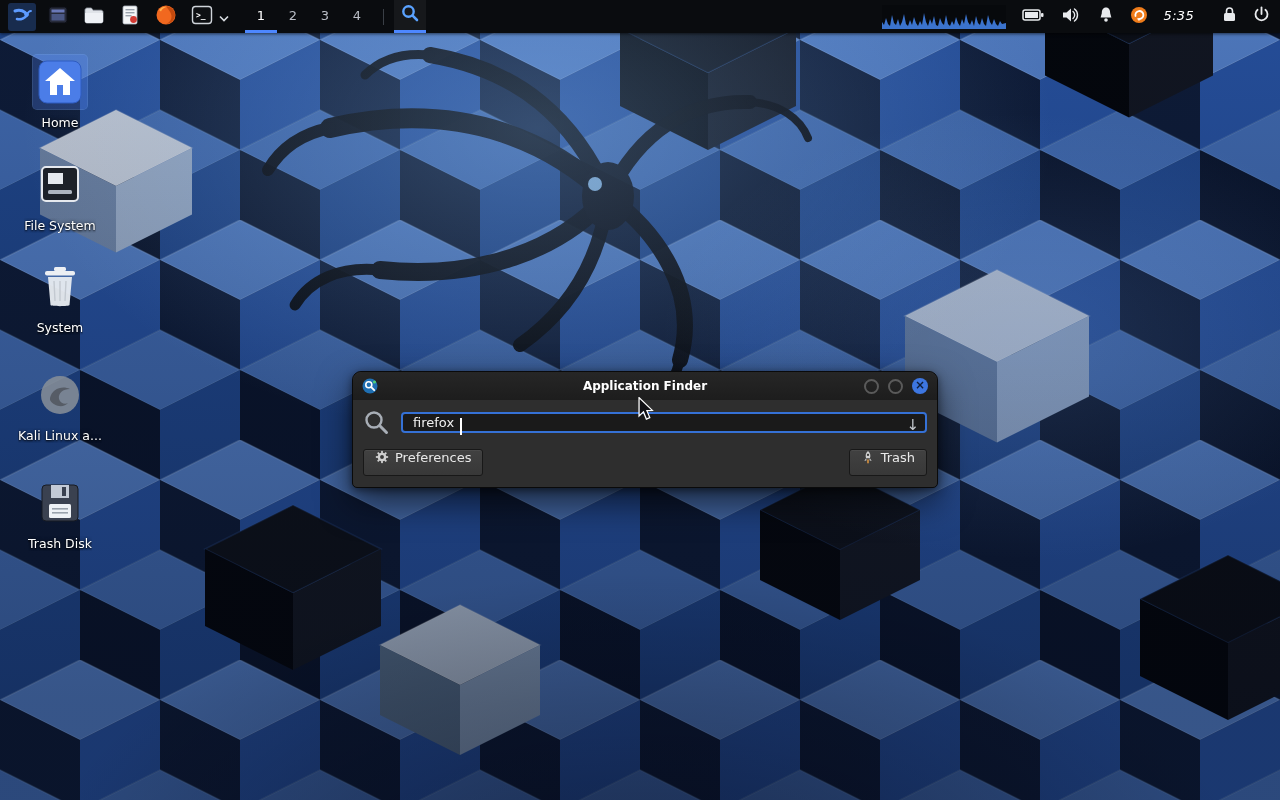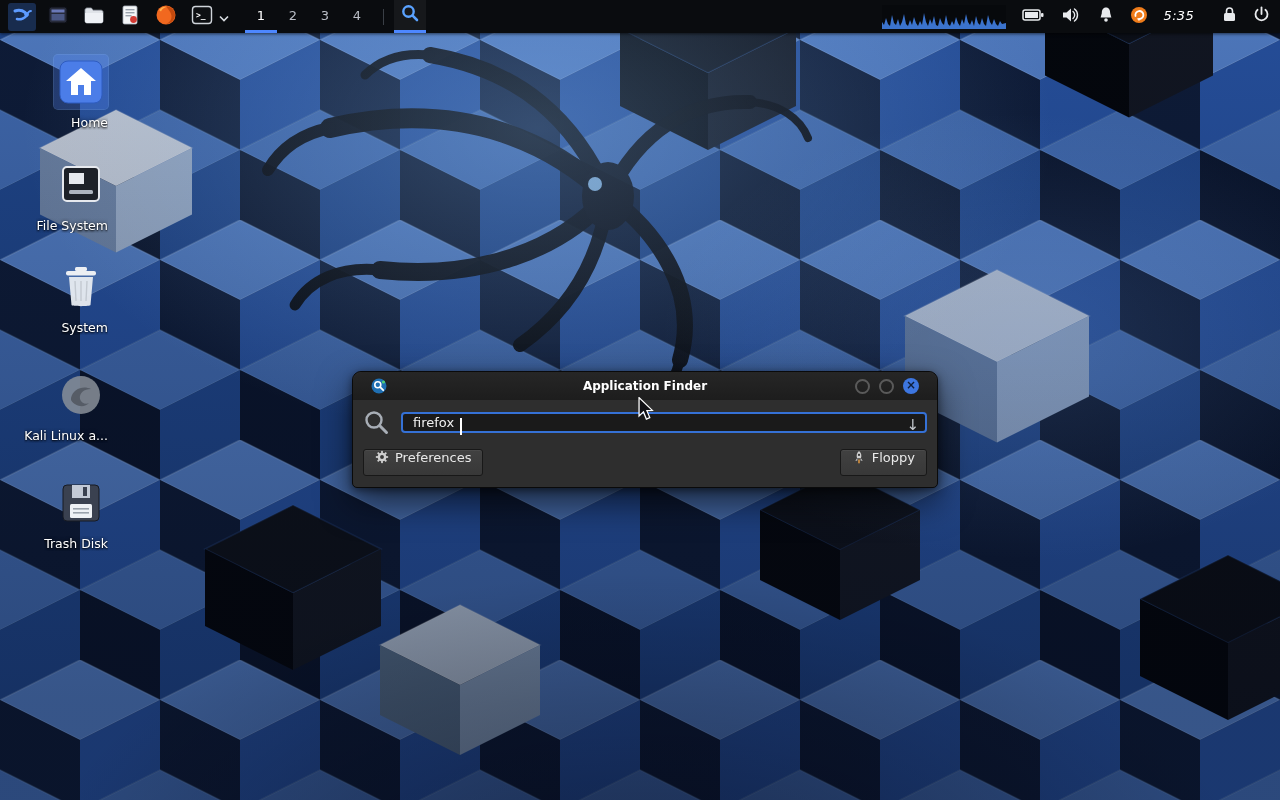--- a/index.html
+++ b/index.html
@@ -33,33 +33,33 @@
   .sep { width:1px; height:16px; background:#3a3f46; margin:0 10px; align-self:center; }
   .task { width:32px; height:33px; display:flex; align-items:center; justify-content:center;
           border-bottom:3px solid #4d87ff; background:rgba(255,255,255,.05); }
   .spacer { flex:1; }
   .sysmon { width:124px; height:24px; margin-right:16px; background:#07090c; overflow:hidden; }
   .tray { display:flex; align-items:center; justify-content:center; height:28px; }
   .clock { color:#ffffff; font-size:13px; margin:0 6px 2px 12px; letter-spacing:.3px;font-style:italic; }
 
   
   .desktop-icon { position:absolute; left:12px; width:96px; z-index:3;
-                  display:flex; flex-direction:column; align-items:flex-end; gap:6px; }
+                  display:flex; flex-direction:column; align-items:center; gap:6px; }
   .di-icon { width:54px; height:54px; display:flex; align-items:center; justify-content:center; border-radius:4px; }
   .di-icon.selected { background:rgba(90,140,255,.28); box-shadow:0 0 0 1px rgba(120,170,255,.35); }
   .di-label { font-size:12.5px; color:#ffffff; text-align:center;
               text-shadow:0 1px 2px rgba(0,0,0,.95), 0 0 4px rgba(0,0,0,.7);
               max-width:96px; white-space:nowrap; overflow:hidden; }
 
   
   .finder-window { position:absolute; left:352px; top:371px; width:586px; z-index:5;
                    background:#2e2e2e; border:1px solid #0a0a0a; border-radius:9px 9px 5px 5px;
                    box-shadow:0 14px 34px rgba(0,0,0,.6), 0 2px 8px rgba(0,0,0,.5); }
   .titlebar { position:relative; height:28px; background:linear-gradient(#262626,#1d1d1d);
-              border-radius:9px 9px 0 0; display:flex; align-items:center; padding:0 18px; }
+              border-radius:9px 9px 0 0; display:flex; align-items:center; padding:0 9px; }
   .tb-title { position:absolute; left:0; right:0; text-align:center; font-size:12px;
               font-weight:bold; color:#ffffff; pointer-events:none; }
   .tb-controls { margin-left:auto; display:flex; align-items:center; gap:9px; z-index:1; }
   .tb-btn { width:15px; height:15px; border-radius:50%; border:2px solid #5a5a5a; background:transparent; }
   .tb-close { width:16px; height:16px; border-radius:50%; background:#3d76e0; border:none;
               color:#0e1e3a; font-size:12px; font-weight:bold; line-height:15px; text-align:center; }
   .finder-body { padding:9px 10px 11px 10px; }
   .search-row { display:flex; align-items:center; gap:11px; }
   .entry-wrap { position:relative; flex:1; }
   .entry { width:100%; height:21px; background:#1a1a1a; border:2px solid #3571d6; border-radius:4px;
@@ -412,21 +412,21 @@
 
         <button class="btn">
           <span style="display:flex;">
             <svg width="14" height="14" viewBox="0 0 16 16">
               <path d="M8,1 C10.6,3 11.3,6.2 10.2,9.5 L5.8,9.5 C4.7,6.2 5.4,3 8,1 Z" fill="#d0d0d0"></path>
               <circle cx="8" cy="5.6" r="1.3" fill="#3a3a3a"></circle>
               <path d="M5.8,9.5 L3.8,12.5 L6.4,11.6 M10.2,9.5 L12.2,12.5 L9.6,11.6" fill="#d0d0d0"></path>
               <path d="M8,11.5 L8,14.5" stroke="#f0a040" stroke-width="1.6" stroke-linecap="round"></path>
             </svg>
           </span>
-          <span>Floppy</span>
+          <span>Trash</span>
         </button>
       </div>
     </div>
   </div>
 
   <div class="cursor">
     <svg width="18" height="24" viewBox="0 0 12 19">
       <path d="M0.5,0.5 L0.5,15 L4,11.8 L6.3,17.5 L9,16.3 L6.7,10.8 L11,10.6 Z" fill="#101014" stroke="#ffffff" stroke-width="1"></path>
     </svg>
   </div>

